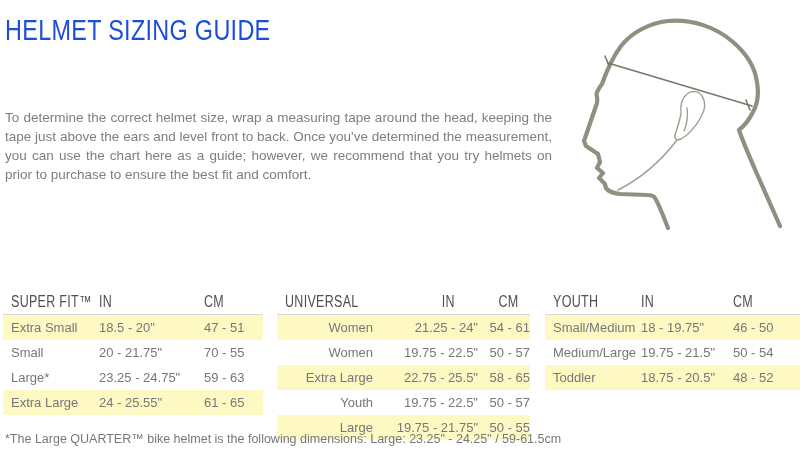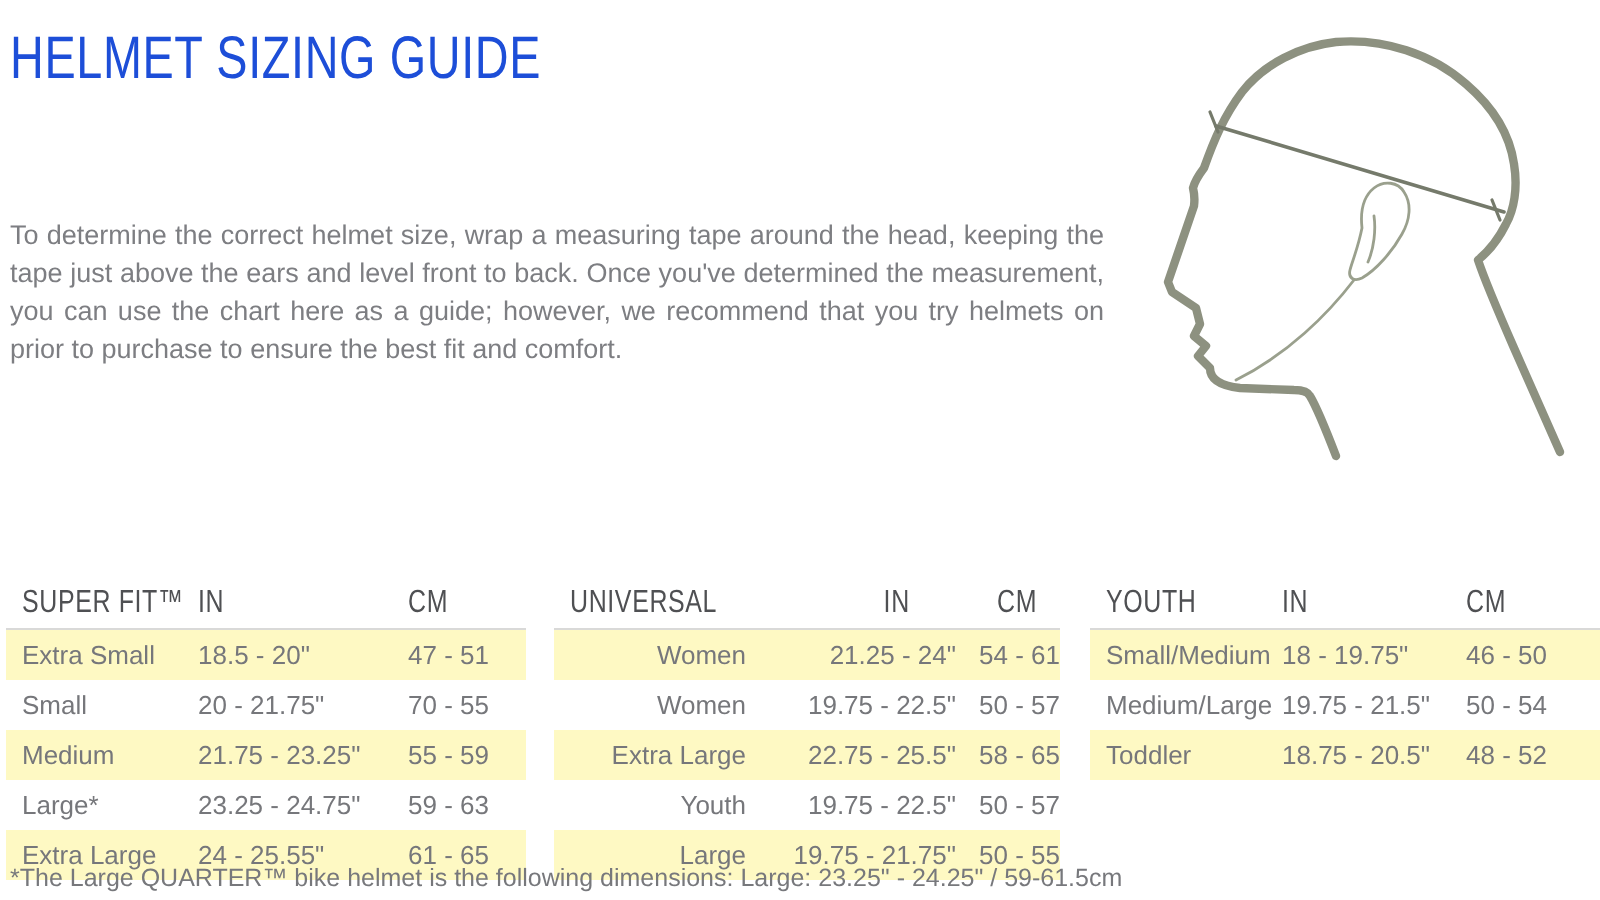--- a/index.html
+++ b/index.html
@@ -104,25 +104,20 @@
     <div class="trow alt">
       <span>Extra Small</span>
       <span>18.5 - 20"</span>
       <span>47 - 51</span>
     </div>
     <div class="trow">
       <span>Small</span>
       <span>20 - 21.75"</span>
       <span>70 - 55</span>
     </div>
-    <div class="trow alt">
-      <span>Medium</span>
-      <span>21.75 - 23.25"</span>
-      <span>55 - 59</span>
-    </div>
     <div class="trow">
       <span>Large*</span>
       <span>23.25 - 24.75"</span>
       <span>59 - 63</span>
     </div>
     <div class="trow alt">
       <span>Extra Large</span>
       <span>24 - 25.55"</span>
       <span>61 - 65</span>
     </div>

